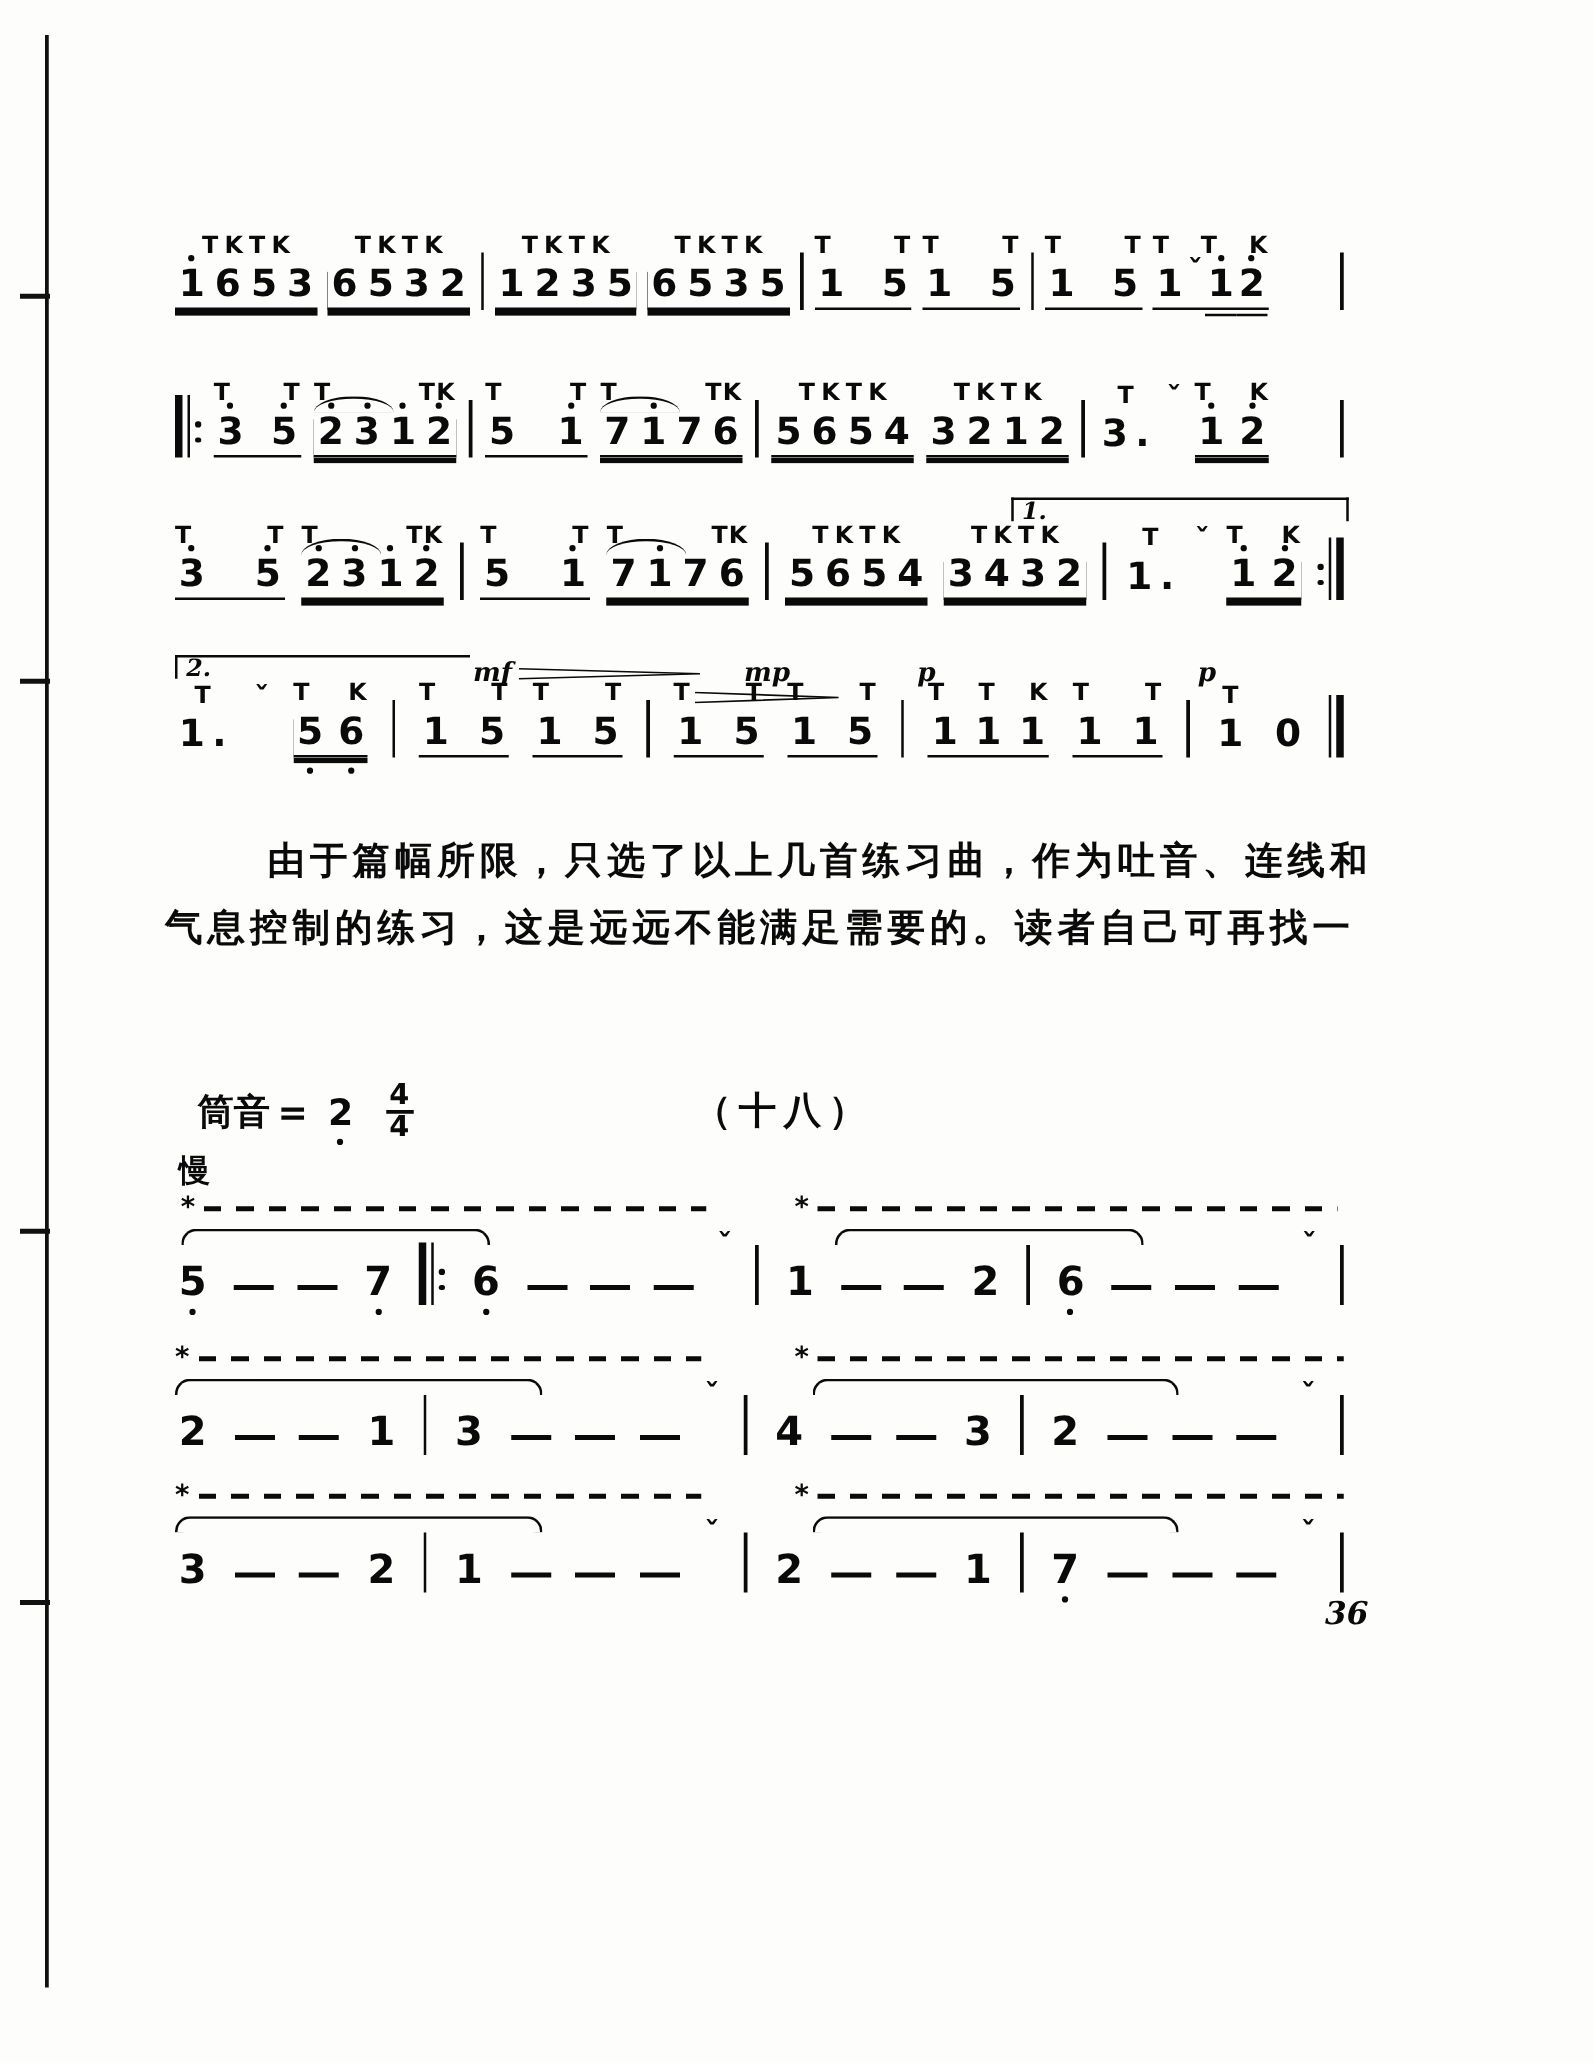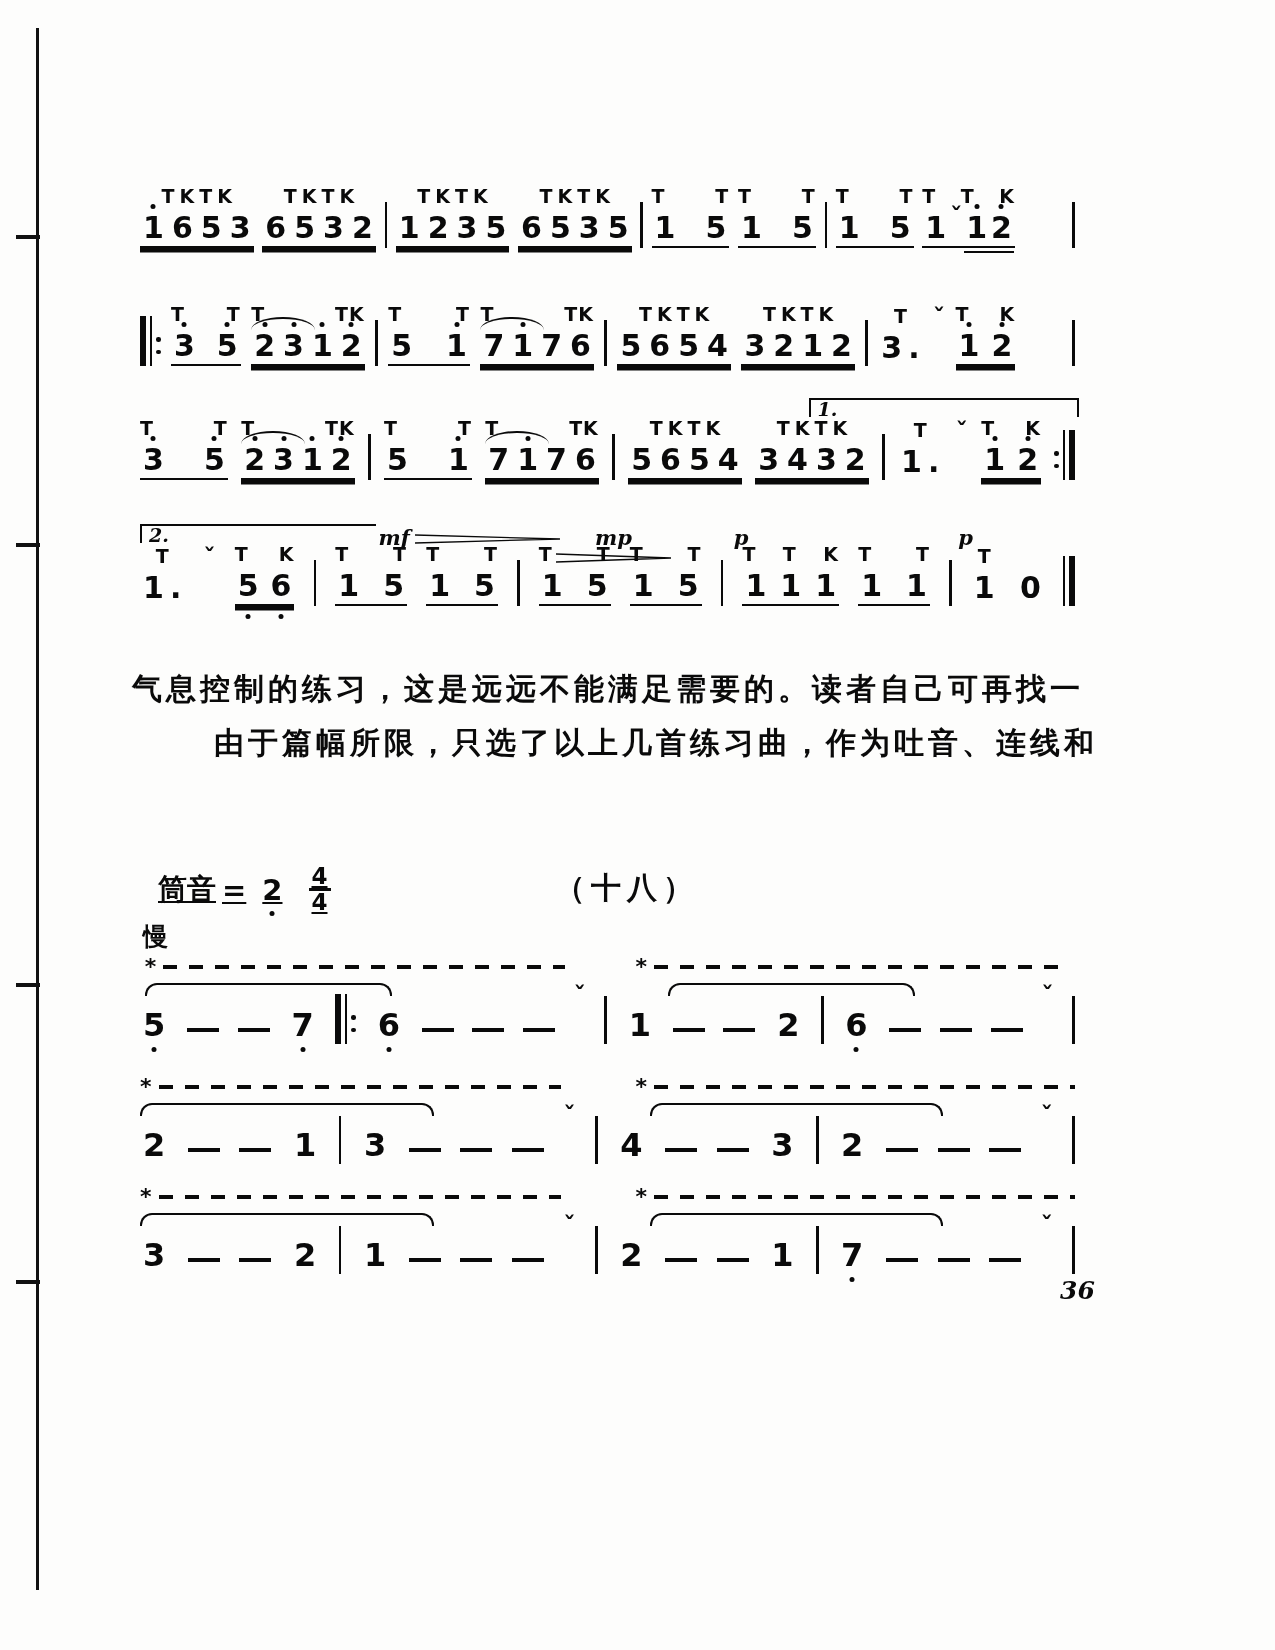--- a/index.html
+++ b/index.html
@@ -57,21 +57,21 @@
             background:repeating-linear-gradient(90deg,#0a0a0a 0 14px,transparent 14px 26px);}
   .bigslur{position:absolute;height:11px;border:2.5px solid #0a0a0a;border-bottom:none;border-radius:12px 12px 0 0;}
 
   
   .para{position:absolute;left:132px;top:662px;width:952px;font-weight:bold;}
   .pline{font-size:30px;line-height:54px;letter-spacing:4px;white-space:nowrap;}
   .pline.ind{padding-left:82px;}
 
   
   .secthdr{position:absolute;left:158px;top:866px;display:flex;align-items:center;
-           font-weight:bold;font-size:29px;text-decoration:underline;}
+           font-weight:bold;font-size:29px;}
   .tonic2{position:relative;display:inline-block;margin-left:10px;}
   .tonic2 .lod{position:absolute;bottom:-9px;left:50%;transform:translateX(-50%);
                width:5px;height:5px;background:#0a0a0a;border-radius:50%;}
   .eq{margin:0 6px;}
   .frac{display:inline-flex;flex-direction:column;align-items:center;margin-left:26px;}
   .frac b{font-size:23px;line-height:21px;}
   .frac i{width:22px;height:3px;background:#0a0a0a;margin:1px 0;}
   .pieceno{position:absolute;left:555px;top:868px;font-weight:bold;font-size:30px;letter-spacing:6px;}
   .tempo{position:absolute;left:143px;top:920px;font-weight:bold;font-size:25px;}
   .pageno{position:absolute;left:1060px;top:1276px;font:italic bold 25px "DejaVu Serif",serif;}
@@ -82,22 +82,22 @@
 <div class="page">
   <div class="mrule"></div>
   <div class="mtick" style="top:235px"></div>
   <div class="mtick" style="top:543px"></div>
   <div class="mtick" style="top:983px"></div>
   <div class="mtick" style="top:1280px"></div>
 
   <div id="score1"></div>
 
   <div class="para">
+    <div class="pline ind">由于篇幅所限，只选了以上几首练习曲，作为吐音、连线和</div>
     <div class="pline">气息控制的练习，这是远远不能满足需要的。读者自己可再找一</div>
-    <div class="pline ind">由于篇幅所限，只选了以上几首练习曲，作为吐音、连线和</div>
   </div>
 
   <div class="secthdr">
     <span>筒音</span>
     <span class="eq">=</span>
     <span class="tonic2"><span>2</span><i class="lod"></i></span>
     <span class="frac">
       <b>4</b>
       <i></i>
       <b>4</b>

